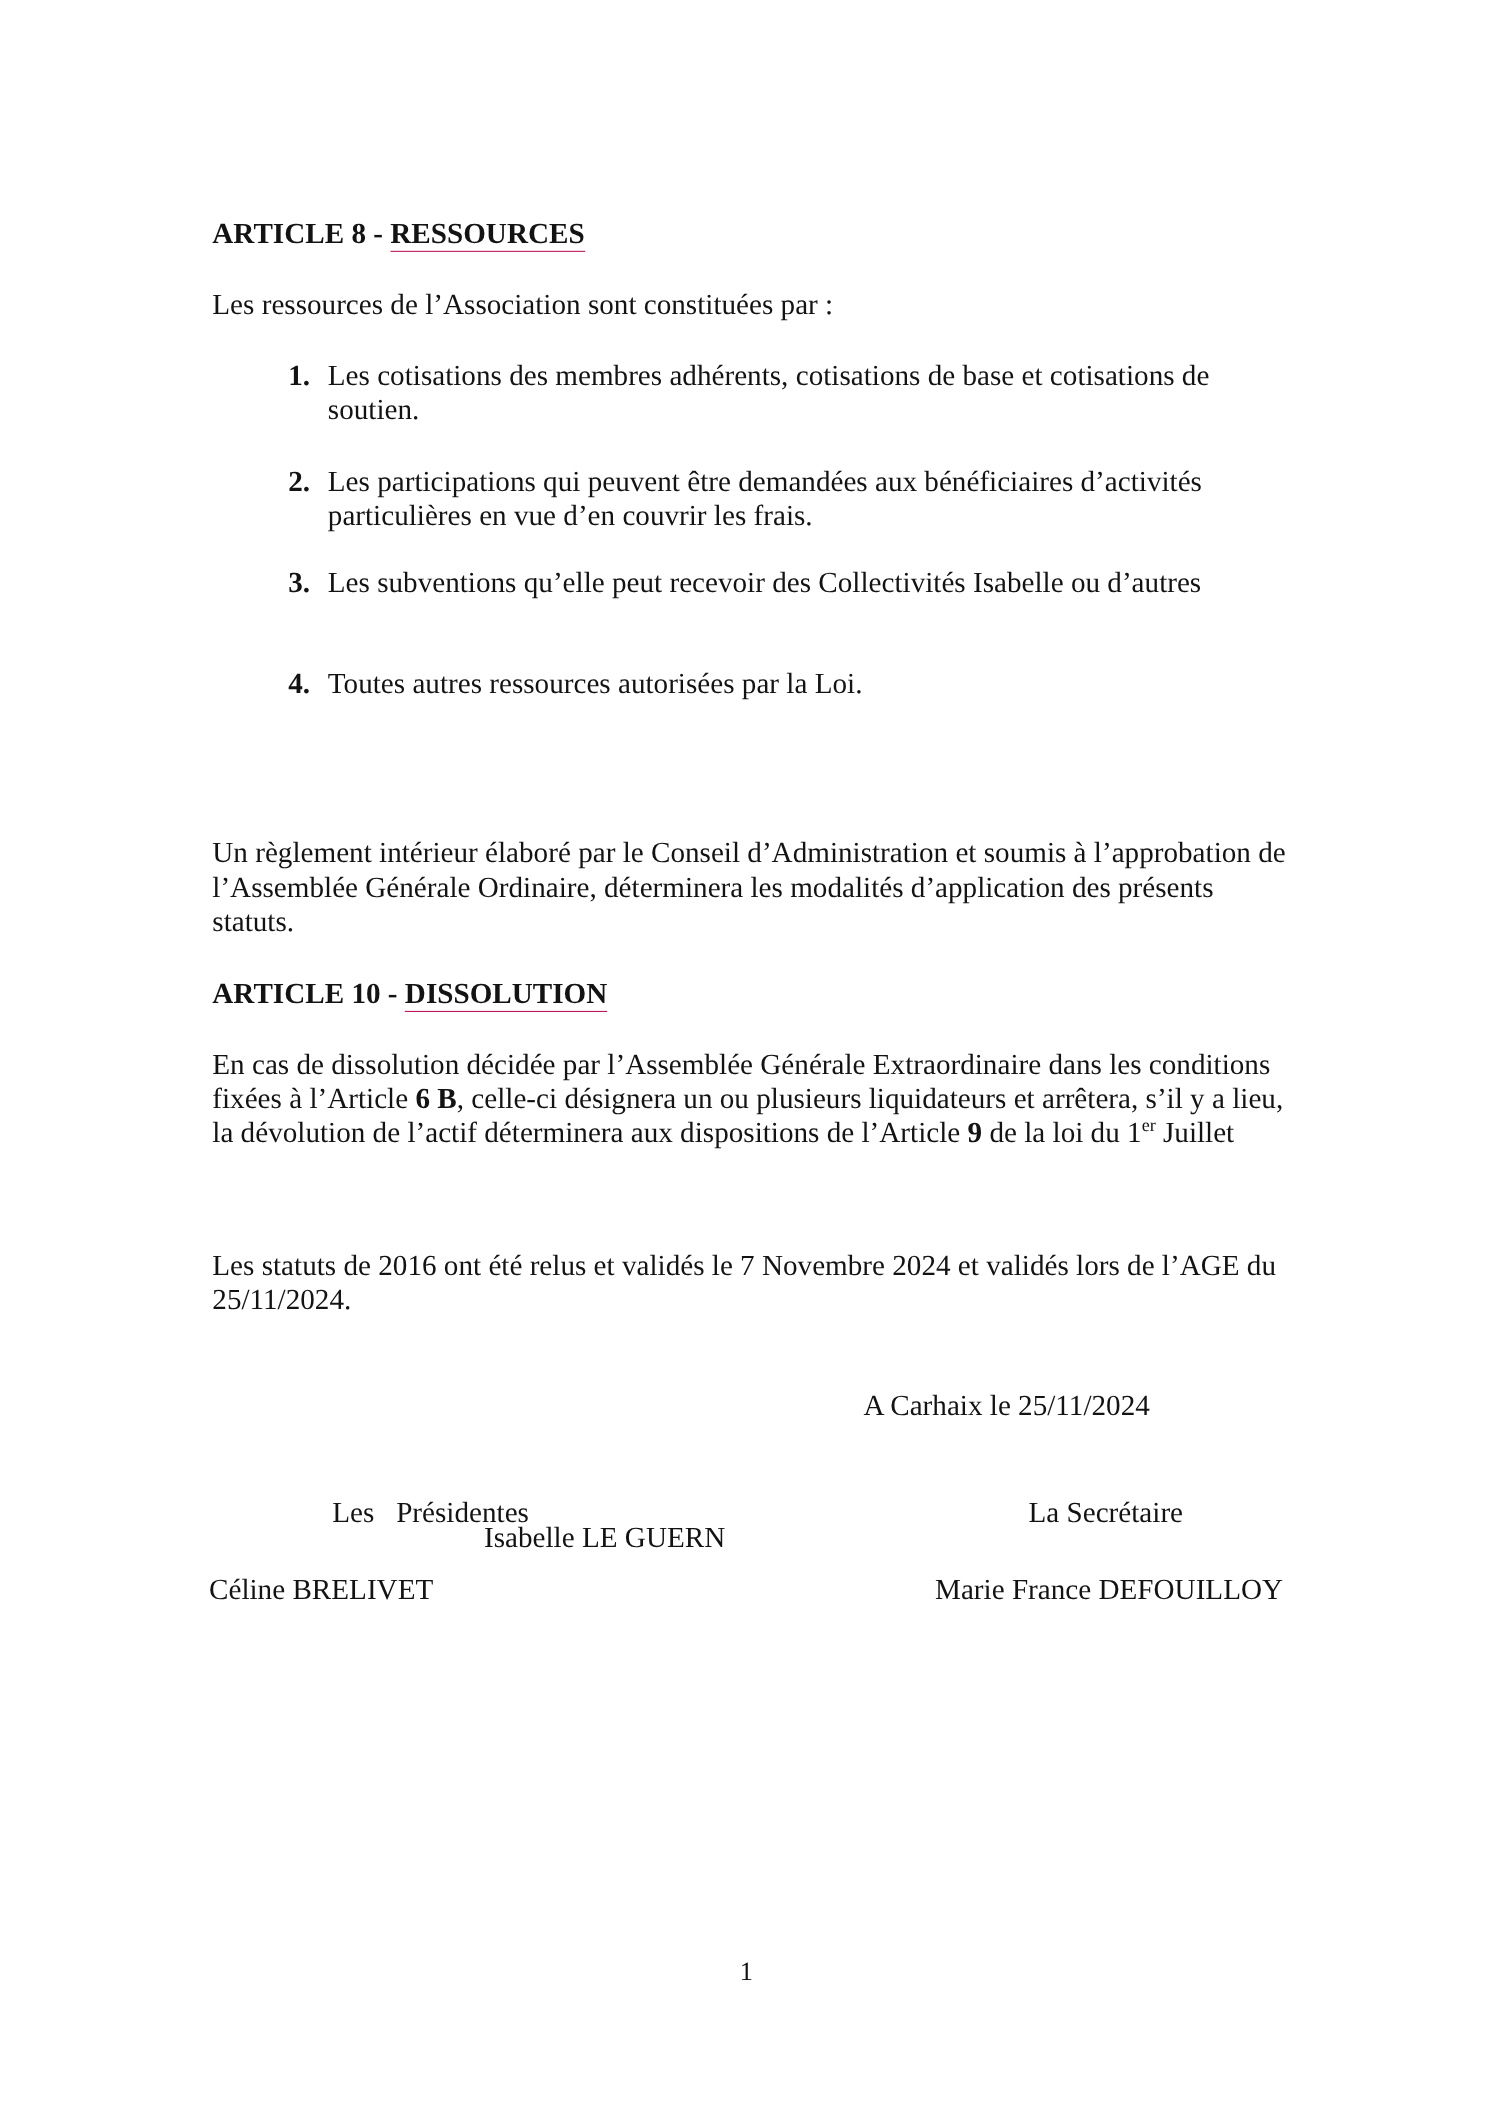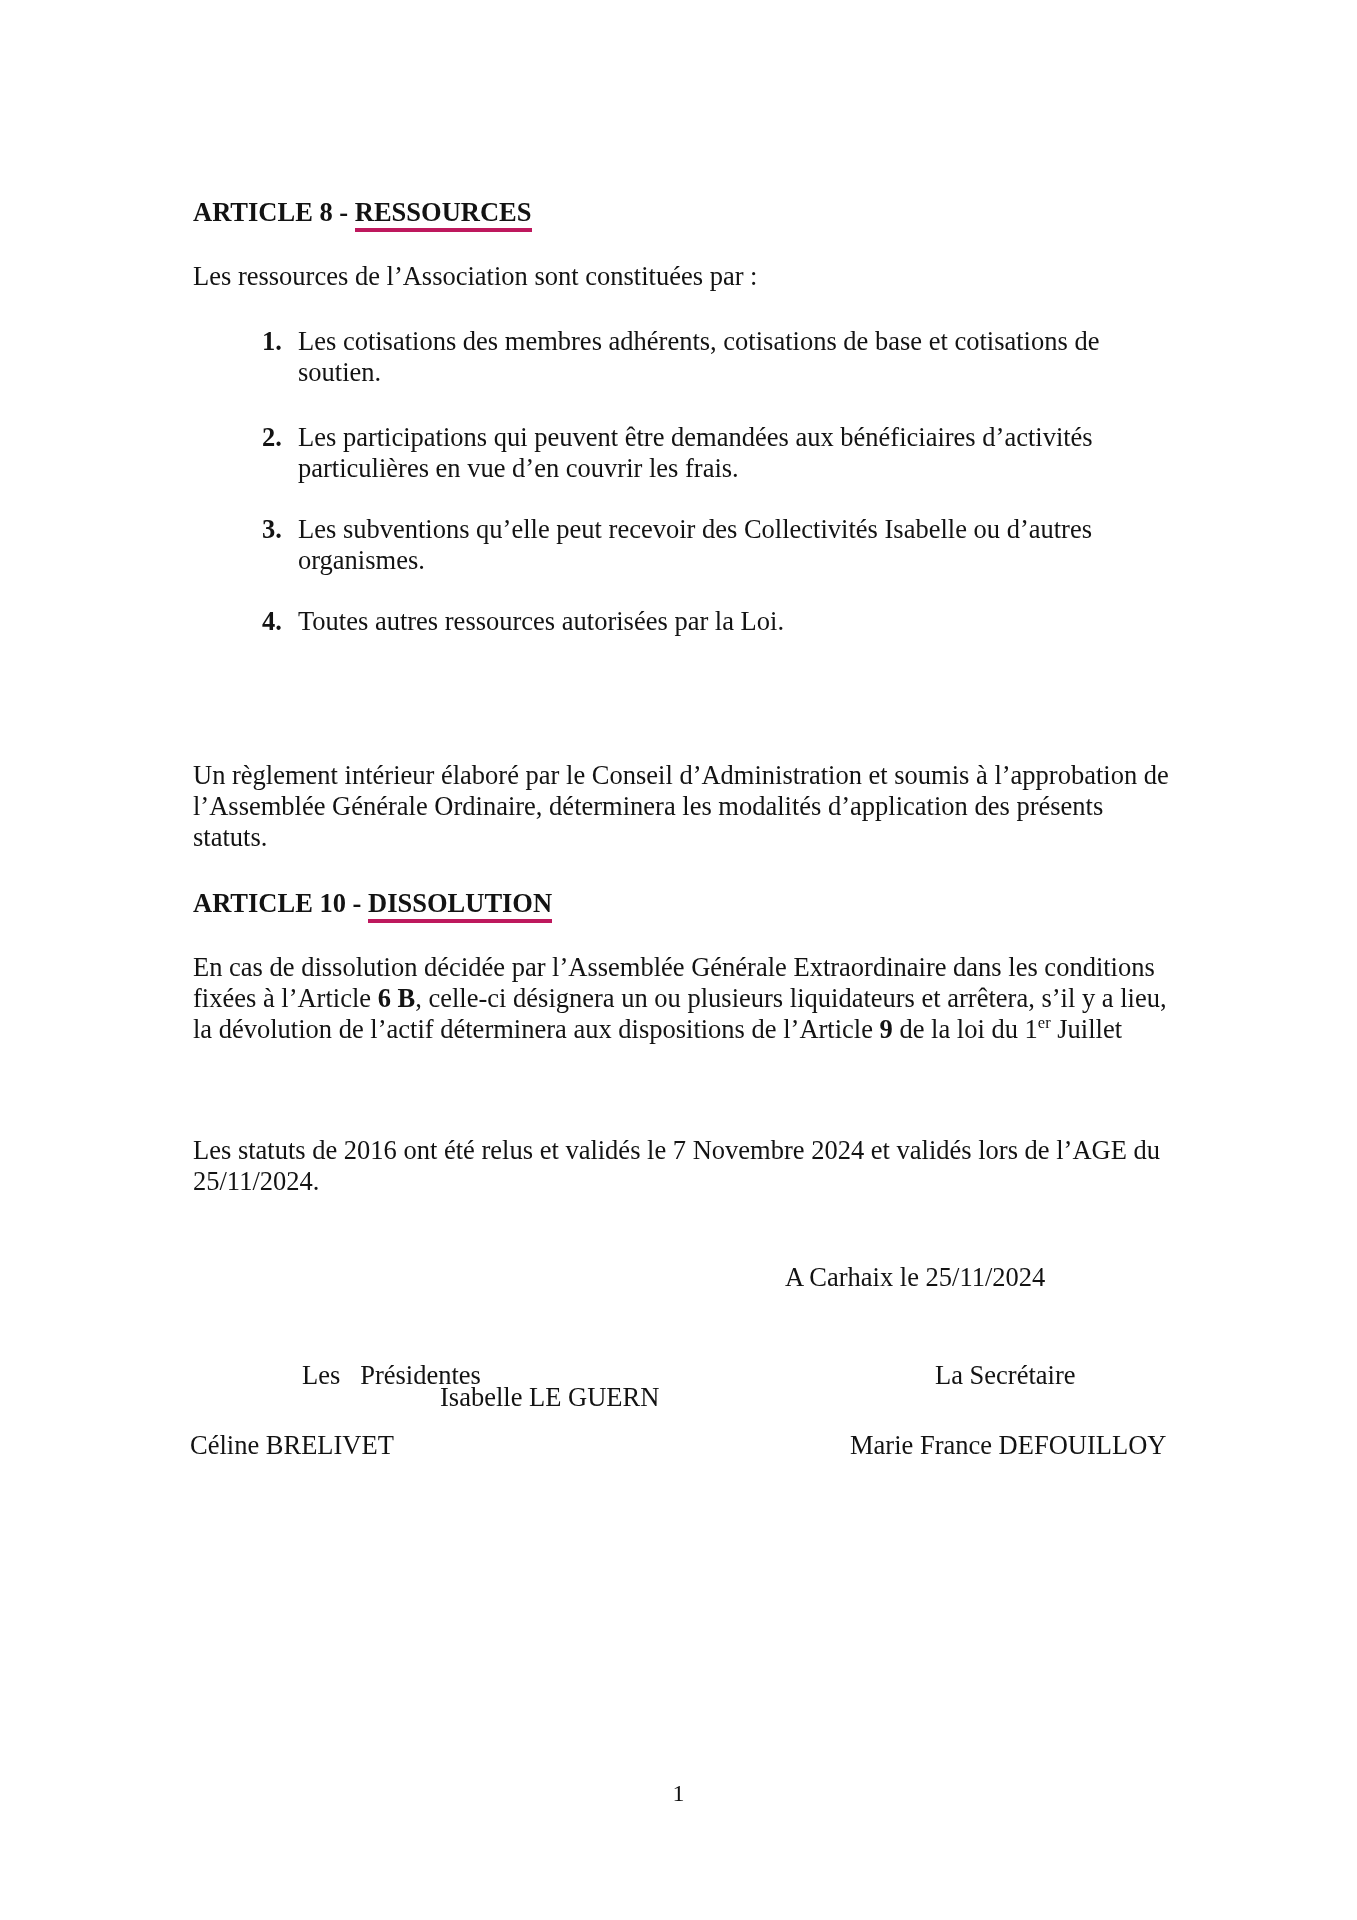--- a/index.html
+++ b/index.html
@@ -9,21 +9,21 @@
     height: 1920px;
     background: #ffffff;
     font-family: "Liberation Serif", "DejaVu Serif", serif;
     font-size: 26.5px;
     line-height: 31px;
     color: #131313;
     overflow: hidden;
   }
   .block { position: absolute; white-space: nowrap; }
   .heading { font-weight: bold; }
-  .heading .title { border-bottom: 4px solid #be185d; padding-bottom: 1px; }
+  .heading .title { border-bottom: 1px solid #be185d; padding-bottom: 1px; }
   .list-item { position: absolute; }
   .list-item .num {
     position: absolute;
     left: 69px;
     top: 0;
     font-weight: bold;
   }
   .list-item .itext { margin-left: 105px; }
   .line { white-space: nowrap; }
   b { font-weight: bold; }
@@ -66,21 +66,20 @@
     <div class="itext">
       <div class="line">Les participations qui peuvent être demandées aux bénéficiaires d’activités</div>
       <div class="line">particulières en vue d’en couvrir les frais.</div>
     </div>
   </div>
 
   <div class="list-item" style="left:193px; top:514px;">
     <span class="num">3.</span>
     <div class="itext">
       <div class="line">Les subventions qu’elle peut recevoir des Collectivités Isabelle ou d’autres</div>
-      <div class="line">organismes.</div>
     </div>
   </div>
 
   <div class="list-item" style="left:193px; top:606px;">
     <span class="num">4.</span>
     <div class="itext">
       <div class="line">Toutes autres ressources autorisées par la Loi.</div>
     </div>
   </div>
 

